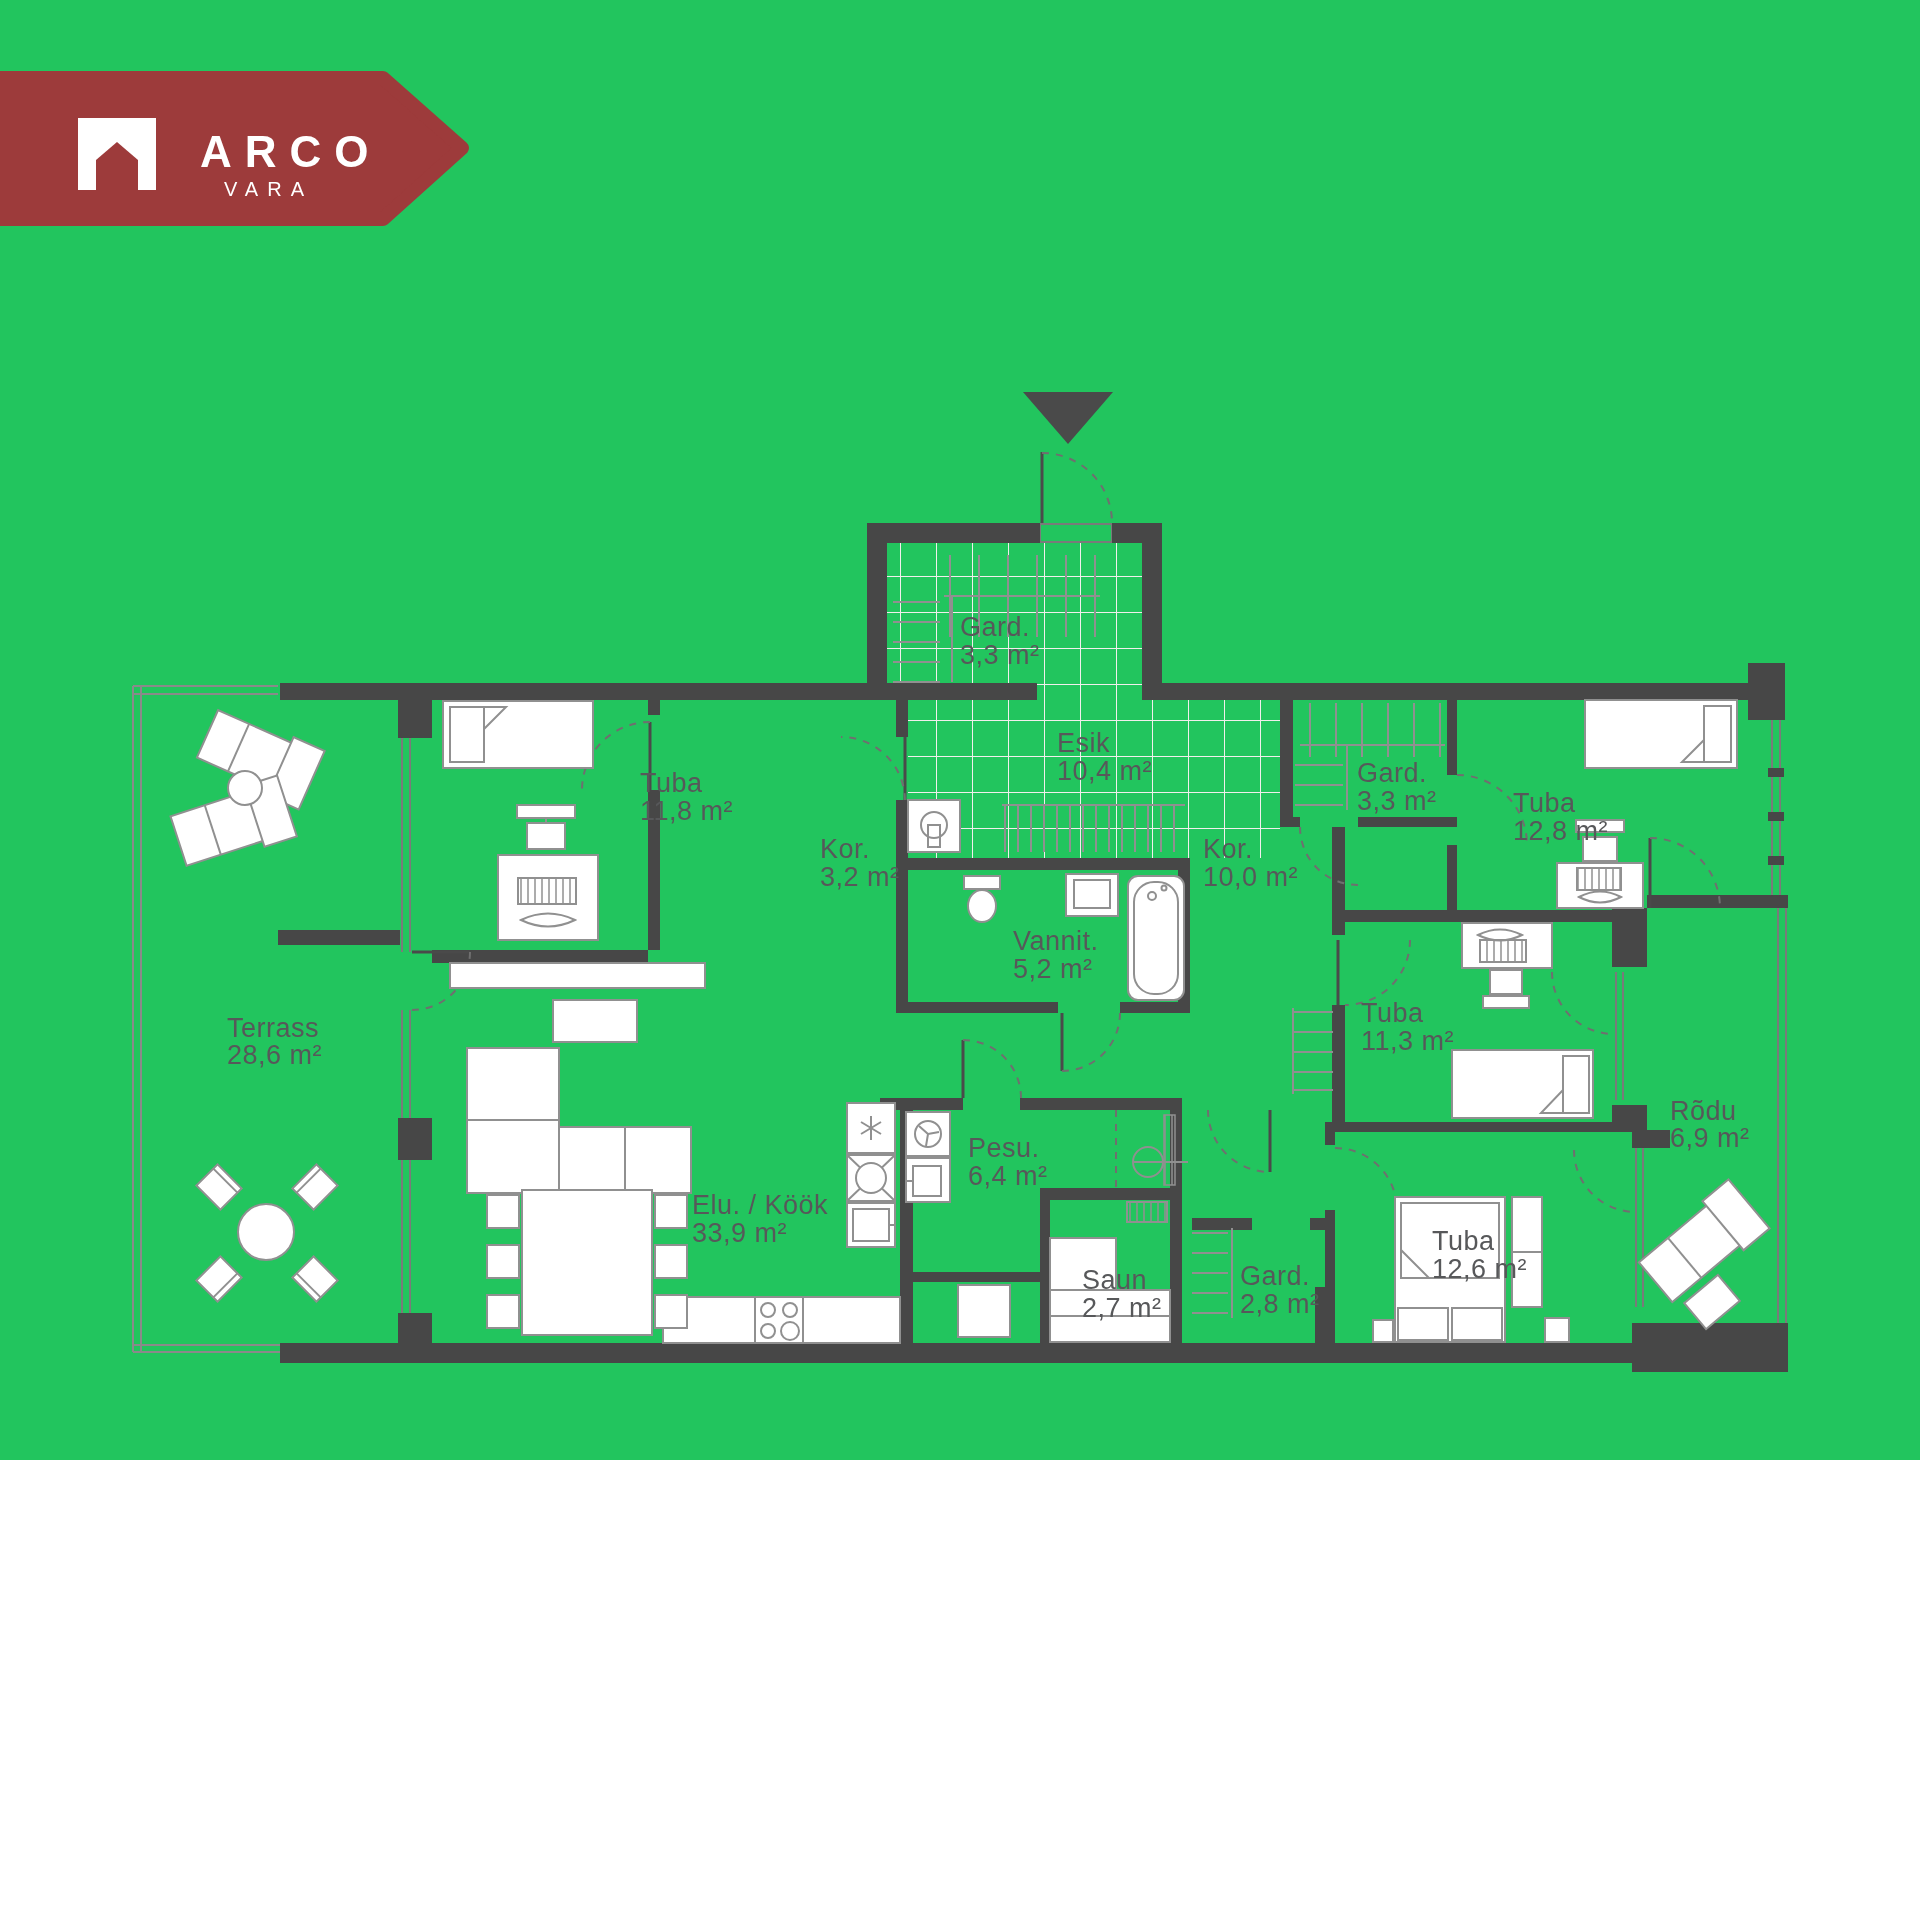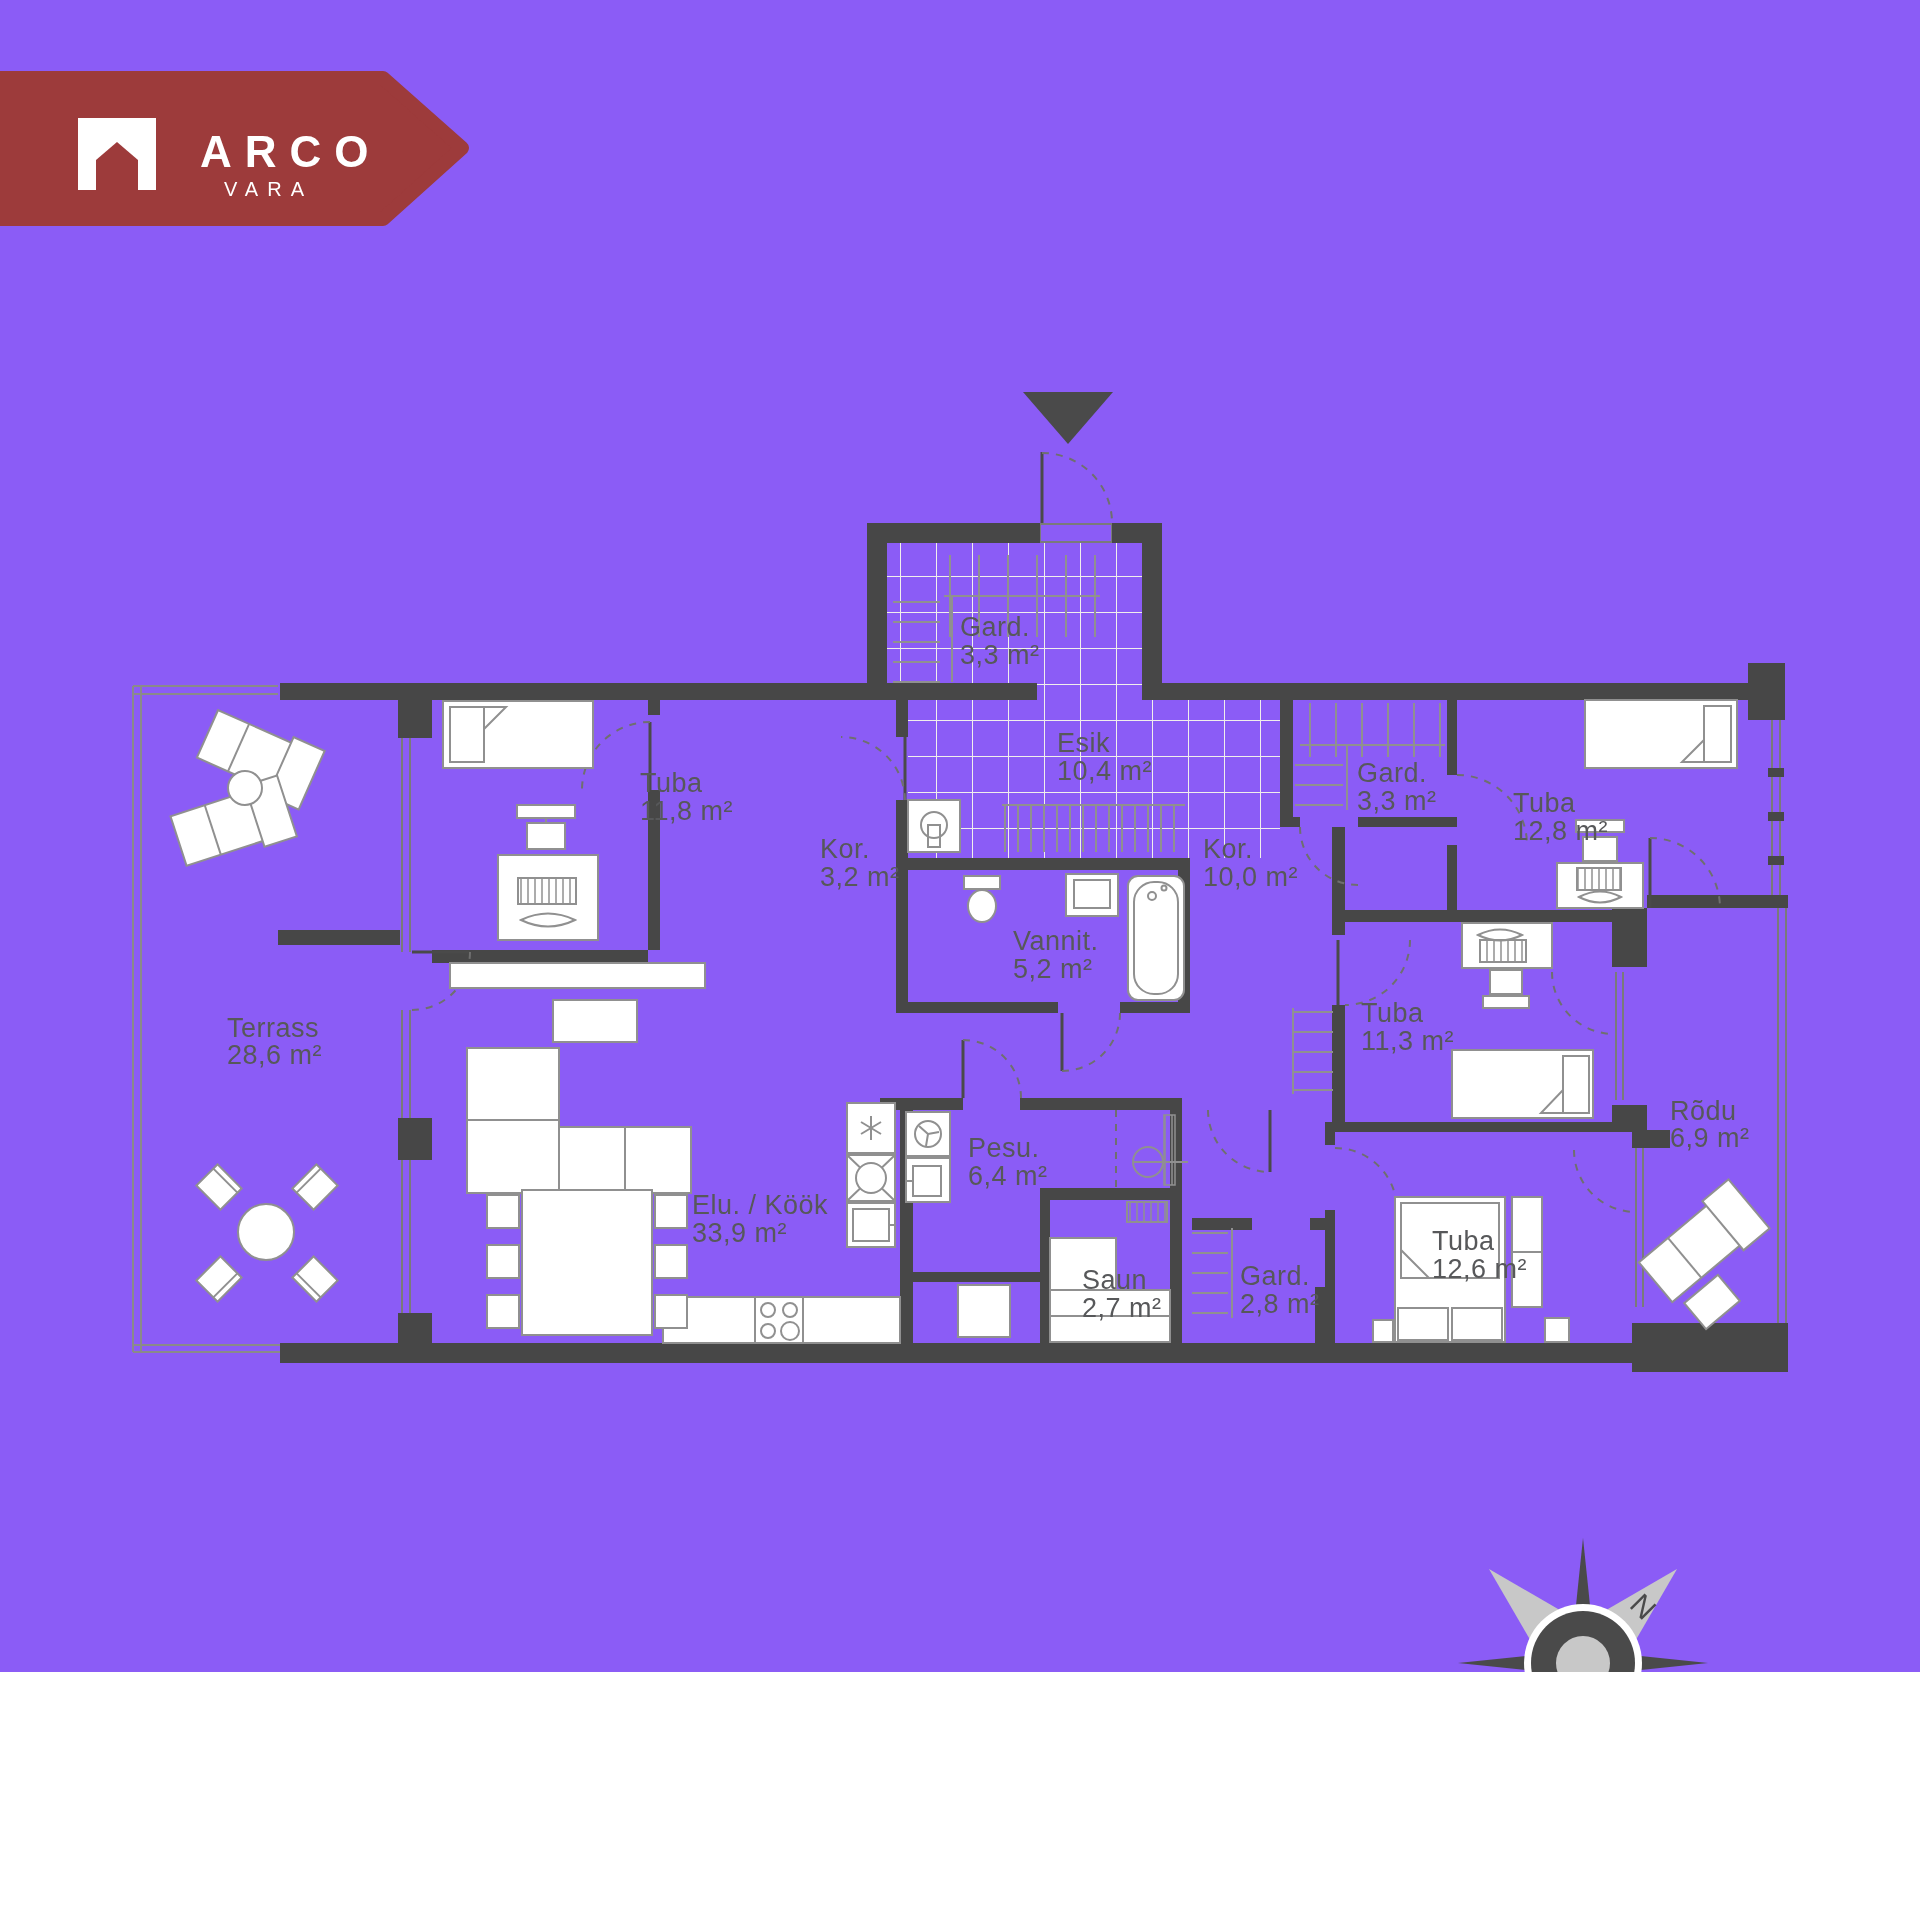--- a/index.html
+++ b/index.html
@@ -1,16 +1,16 @@
 <!DOCTYPE html>
 <html><head>
 <meta charset="utf-8">
 <style>
   html,body{margin:0;padding:0;background:#ffffff;}
-  .canvas{position:relative;width:1920px;height:1672px;background:#8b5cf6;overflow:hidden;
+  .canvas{position:relative;width:1920px;height:1460px;background:#22c55e;overflow:hidden;
           font-family:"Liberation Sans", sans-serif;}
   svg{position:absolute;inset:0;}
   .w{fill:#474747;}
   .thin{stroke:#7a7a7a;stroke-width:2;fill:none;}
   .tthin{stroke:#8a8a8a;stroke-width:2;fill:none;}
   .fur{stroke:#909090;stroke-width:2;fill:#ffffff;}
   .furl{stroke:#909090;stroke-width:2;fill:none;}
   .dash{stroke:#6f6f6f;stroke-width:2;fill:none;stroke-dasharray:7 7;}
   .leaf{stroke:#4a4a4a;stroke-width:3;fill:none;}
   .lbl{font-family:"Liberation Sans", sans-serif;font-size:27px;fill:#57585a;letter-spacing:0.5px;}

